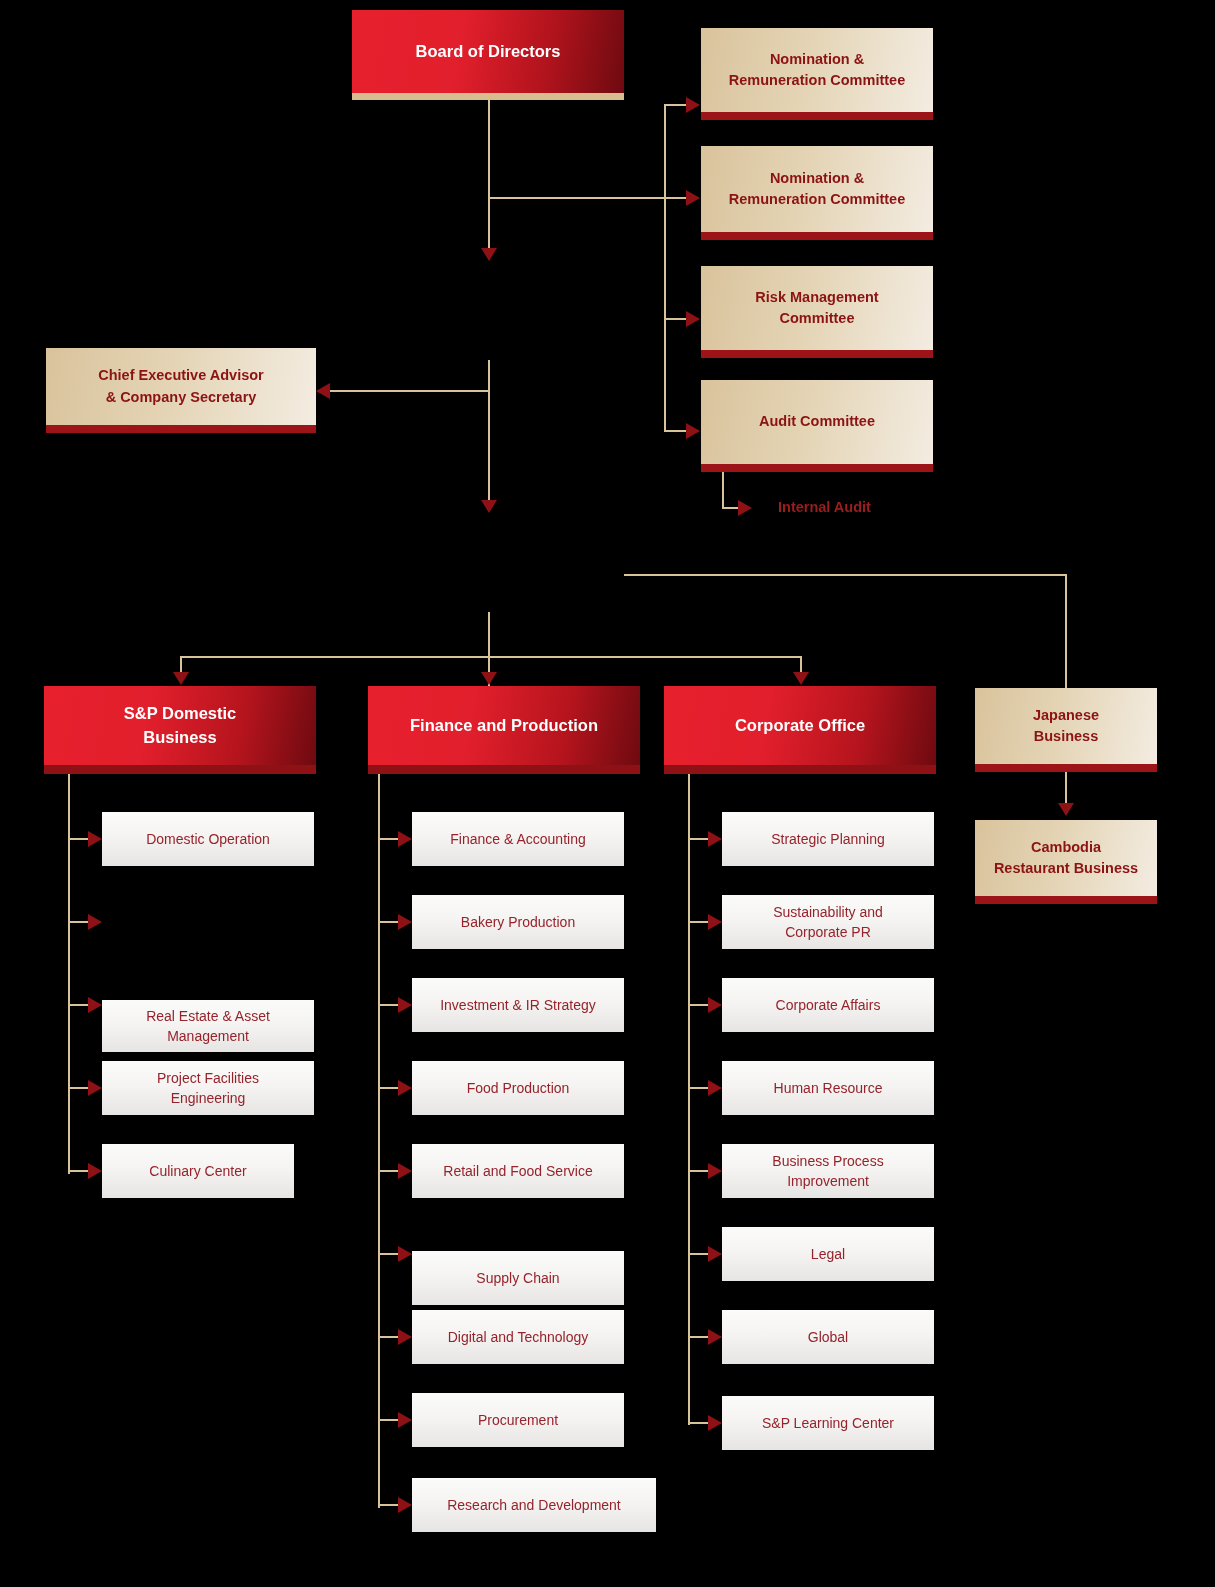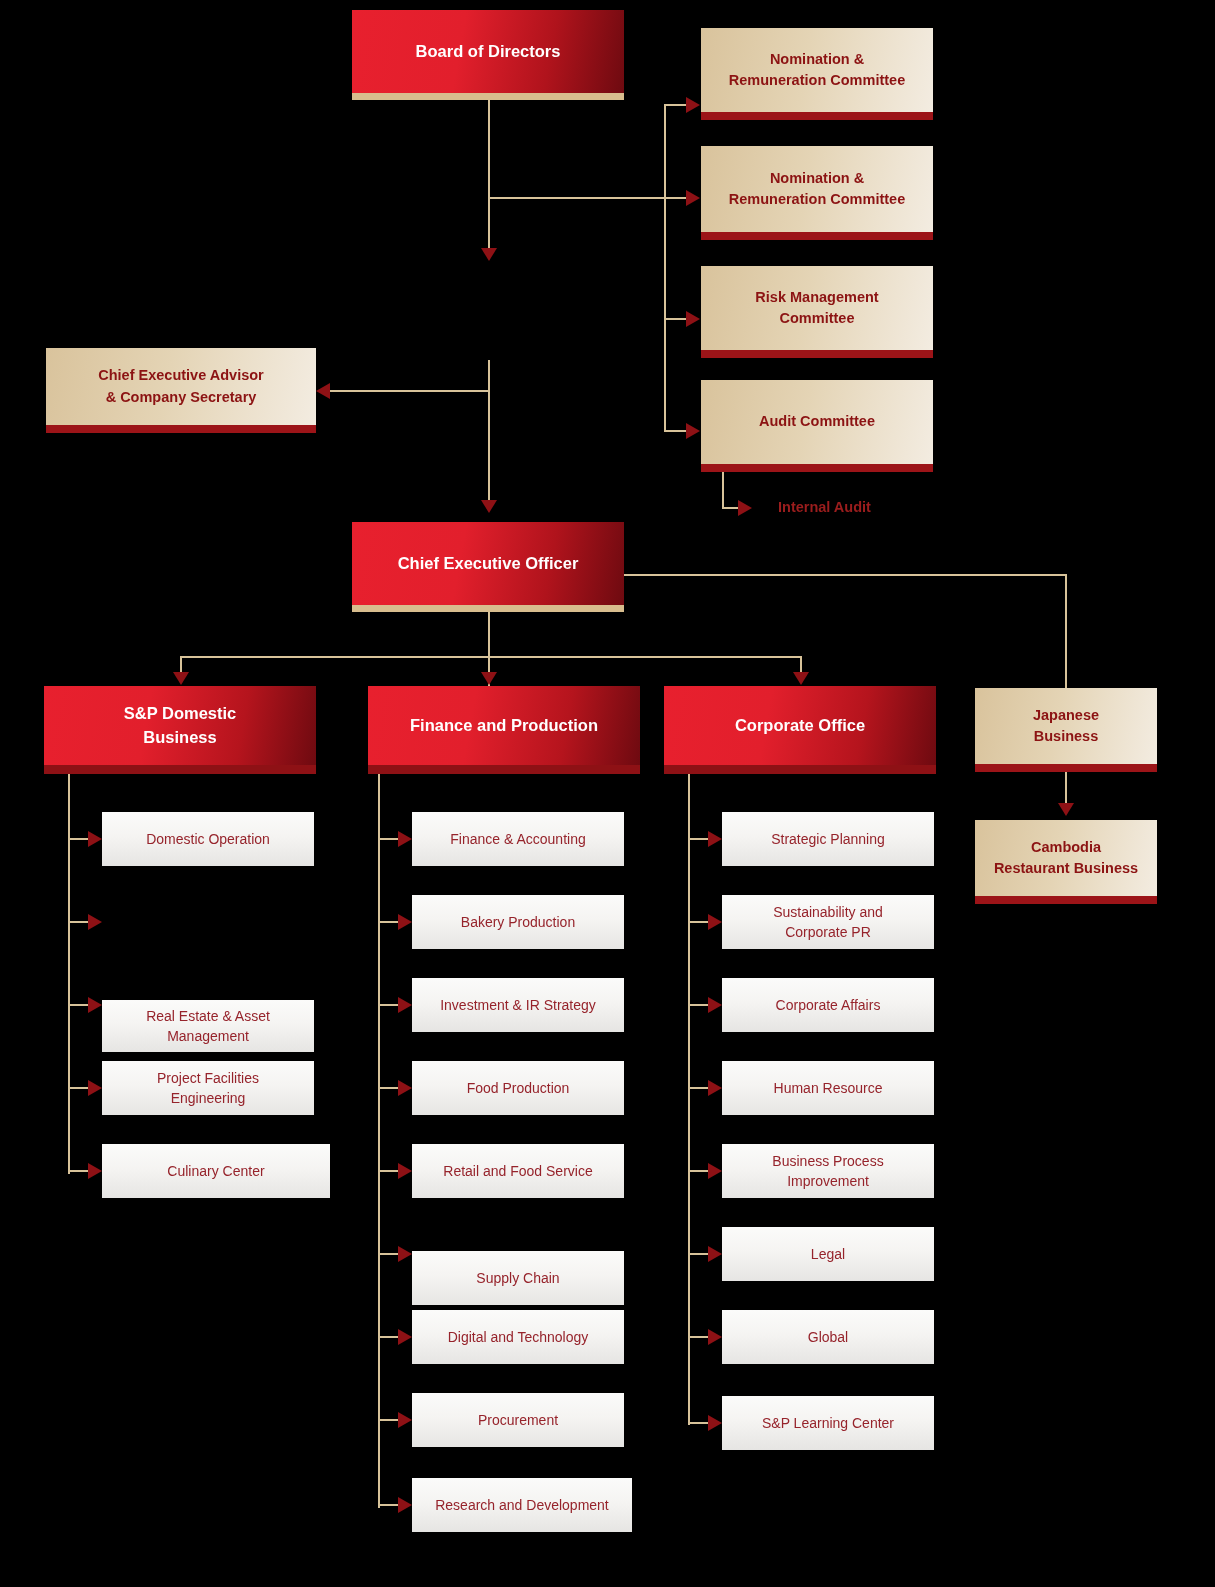--- a/index.html
+++ b/index.html
@@ -160,23 +160,20 @@
   <div class="node red-top" style="left:352px; top:10px; width:272px; height:90px;">
     <span class="label">Board of Directors</span>
   </div>
 
 
   <div class="node tan" style="left:46px; top:348px; width:270px; height:85px;">
     <span class="label">Chief Executive Advisor
 &amp; Company Secretary</span>
   </div>
 
-  <div class="node red-top" style="left:352px; top:522px; width:272px; height:90px;">
-    <span class="label">Chief Executive Officer</span>
-  </div>
 
   <div class="plain" style="left:778px; top:499px;">Internal Audit</div>
 
   <div class="node tan" style="left:701px; top:28px; width:232px; height:92px;">
     <span class="label">Nomination &amp;
 Remuneration Committee</span>
   </div>
 
   <div class="node tan" style="left:701px; top:146px; width:232px; height:94px;">
     <span class="label">Nomination &amp;
@@ -216,21 +213,21 @@
 
   <div class="ln h" style="left:68px; top:1087px; width:22px;"></div>
   <div class="arw right" style="left:88px; top:1080px;"></div>
   <div class="node lite" style="left:102px; top:1061px; width:212px; height:54px;">
     <span class="label">Project Facilities
 Engineering</span>
   </div>
 
   <div class="ln h" style="left:68px; top:1170px; width:22px;"></div>
   <div class="arw right" style="left:88px; top:1163px;"></div>
-  <div class="node lite" style="left:102px; top:1144px; width:228px; height:54px;">
+  <div class="node lite" style="left:102px; top:1144px; width:192px; height:54px;">
     <span class="label">Culinary Center</span>
   </div>
 
   <div class="node red-div" style="left:368px; top:686px; width:272px; height:88px;">
     <span class="label">Finance and Production</span>
   </div>
   <div class="ln v" style="left:378px; top:774px; height:734px;"></div>
 
   <div class="ln h" style="left:378px; top:838px; width:22px;"></div>
   <div class="arw right" style="left:398px; top:831px;"></div>
@@ -275,21 +272,21 @@
   </div>
 
   <div class="ln h" style="left:378px; top:1419px; width:22px;"></div>
   <div class="arw right" style="left:398px; top:1412px;"></div>
   <div class="node lite" style="left:412px; top:1393px; width:212px; height:54px;">
     <span class="label">Procurement</span>
   </div>
 
   <div class="ln h" style="left:378px; top:1504px; width:22px;"></div>
   <div class="arw right" style="left:398px; top:1497px;"></div>
-  <div class="node lite" style="left:412px; top:1478px; width:220px; height:54px;justify-content:center;">
+  <div class="node lite" style="left:412px; top:1478px; width:244px; height:54px;justify-content:center;">
     <span class="label">Research and Development</span>
   </div>
 
   <div class="node red-div" style="left:664px; top:686px; width:272px; height:88px;">
     <span class="label">Corporate Office</span>
   </div>
   <div class="ln v" style="left:688px; top:774px; height:651px;"></div>
 
   <div class="ln h" style="left:688px; top:838px; width:22px;"></div>
   <div class="arw right" style="left:708px; top:831px;"></div>

